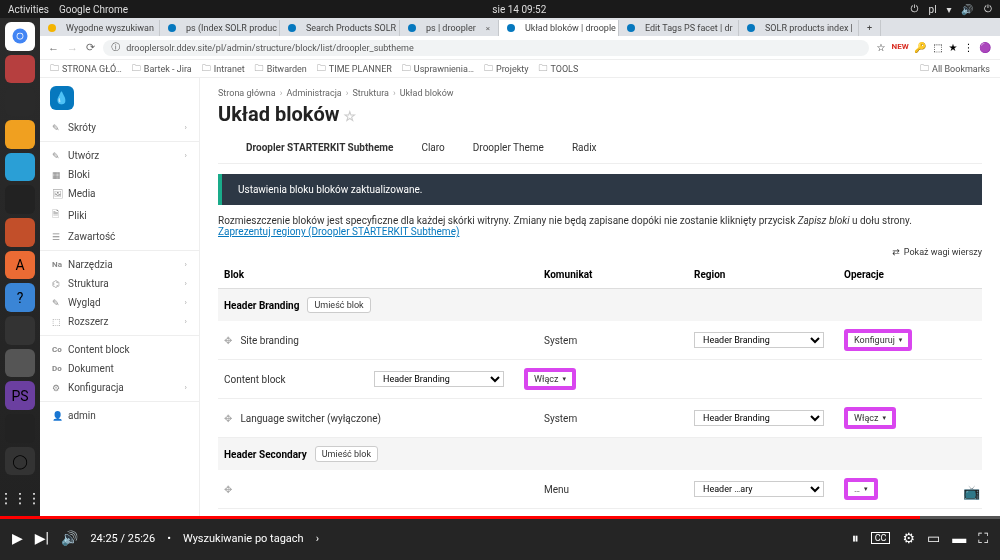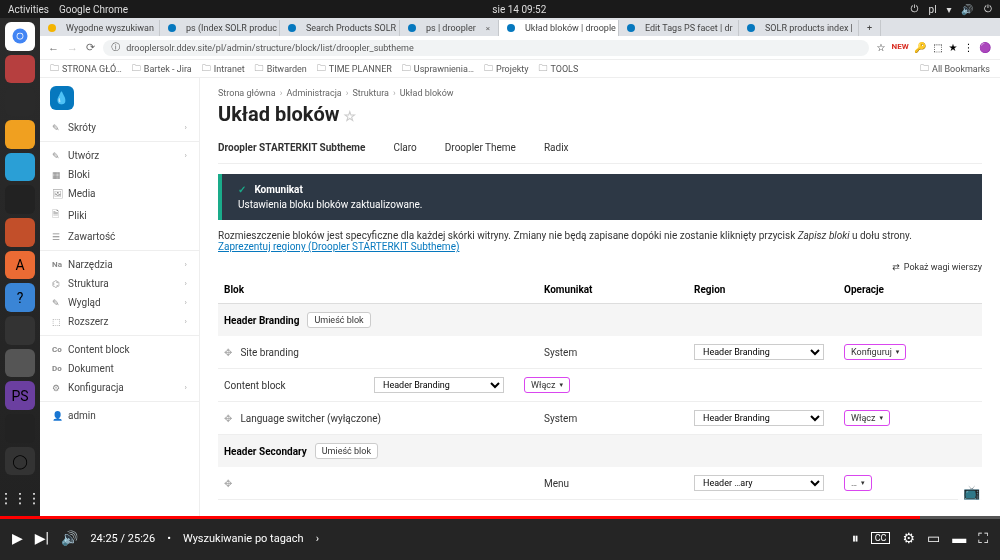--- a/index.html
+++ b/index.html
@@ -45,21 +45,21 @@
 .tblhead{display:flex;font-size:10px;font-weight:700;padding:8px 6px;border-bottom:1px solid #ddd}
 .col-blok{flex:0 0 320px}
 .col-kat{flex:0 0 150px}
 .col-reg{flex:0 0 150px}
 .col-op{flex:1;text-align:left}
 .region-row{background:#f5f5f5;padding:8px 6px;font-size:10px;font-weight:700;display:flex;align-items:center;gap:8px}
 .btn-sm{background:#fff;border:1px solid #ccc;border-radius:3px;padding:2px 6px;font-size:9px;font-weight:400;color:#333}
 .block-row{display:flex;align-items:center;padding:8px 6px;font-size:10px;border-bottom:1px solid #eee;color:#333}
 .block-row .drag{color:#aaa;margin-right:8px;font-size:10px}
 .block-row select{font-size:9px;padding:1px 4px;width:130px;border:1px solid #ccc;background:#fff}
-.block-row .opbtn{background:#fff;border:1px solid #d946ef;border-radius:3px;padding:2px 6px;font-size:9px;display:inline-flex;align-items:center;gap:4px}
+.block-row .opbtn{background:#fff;border:4px solid #d946ef;border-radius:3px;padding:2px 6px;font-size:9px;display:inline-flex;align-items:center;gap:4px}
 .dock{position:absolute;left:0;top:18px;bottom:44px;width:40px;background:linear-gradient(180deg,#2b2b2b,#222);display:flex;flex-direction:column;align-items:center;padding:4px 0;gap:4px}
 .dock .dico{width:30px;height:30px;border-radius:6px;display:flex;align-items:center;justify-content:center;font-size:14px}
 .ytbar{position:absolute;left:0;right:0;bottom:0;height:44px;background:rgba(0,0,0,0.85);color:#fff;display:flex;align-items:center;padding:0 12px;gap:12px;font-size:11px}
 .ytbar .progress{position:absolute;top:0;left:0;right:0;height:3px;background:#555}
 .ytbar .progress .fill{height:100%;background:#f00;width:92%}
 .ytbar .ico{font-size:14px}
 .ytbar .spacer{flex:1}
 .yt-watermark{position:absolute;right:14px;bottom:56px;width:28px;height:24px;background:rgba(255,255,255,0.85);border-radius:4px;display:flex;align-items:center;justify-content:center;color:#c33;font-size:14px}
 </style>
 </head>
@@ -301,28 +301,27 @@
               <span>admin</span>
             </span>
           </div>
         </div>
     </div>
 
     <div class="content">
       <div class="crumbs" id="crumbs"><span>Strona główna</span><span class="sep">›</span><span>Administracja</span><span class="sep">›</span><span>Struktura</span><span class="sep">›</span><span>Układ bloków</span></div>
       <h1><span>Układ bloków</span><span class="star">☆</span></h1>
       <div class="themetabs" id="themetabs">
-          <span class="tt" style="font-weight: 700;">Droopler STARTERKIT Subtheme</span>
+          <span class="tt" style="font-weight: 700; margin-left: 28px;">Droopler STARTERKIT Subtheme</span>
           <span class="tt" style="font-weight: 400;">Claro</span>
           <span class="tt" style="font-weight: 400;">Droopler Theme</span>
           <span class="tt" style="font-weight: 400;">Radix</span>
         </div>
 
       <div class="msgbox">
-        <div class="mtitle"><span class="check">✓</span><span>Komunikat</span></div>
         <div>Ustawienia bloku bloków zaktualizowane.</div>
       </div>
 
       <div class="desc">
         <span>Rozmieszczenie bloków jest specyficzne dla każdej skórki witryny. Zmiany nie będą zapisane dopóki nie zostanie kliknięty przycisk </span><i>Zapisz bloki</i><span> u dołu strony.</span><br>
         <a href="#">Zaprezentuj regiony (Droopler STARTERKIT Subtheme)</a>
       </div>
 
       <div class="showw"><span class="ico">⇄</span><span>Pokaż wagi wierszy</span></div>
 

